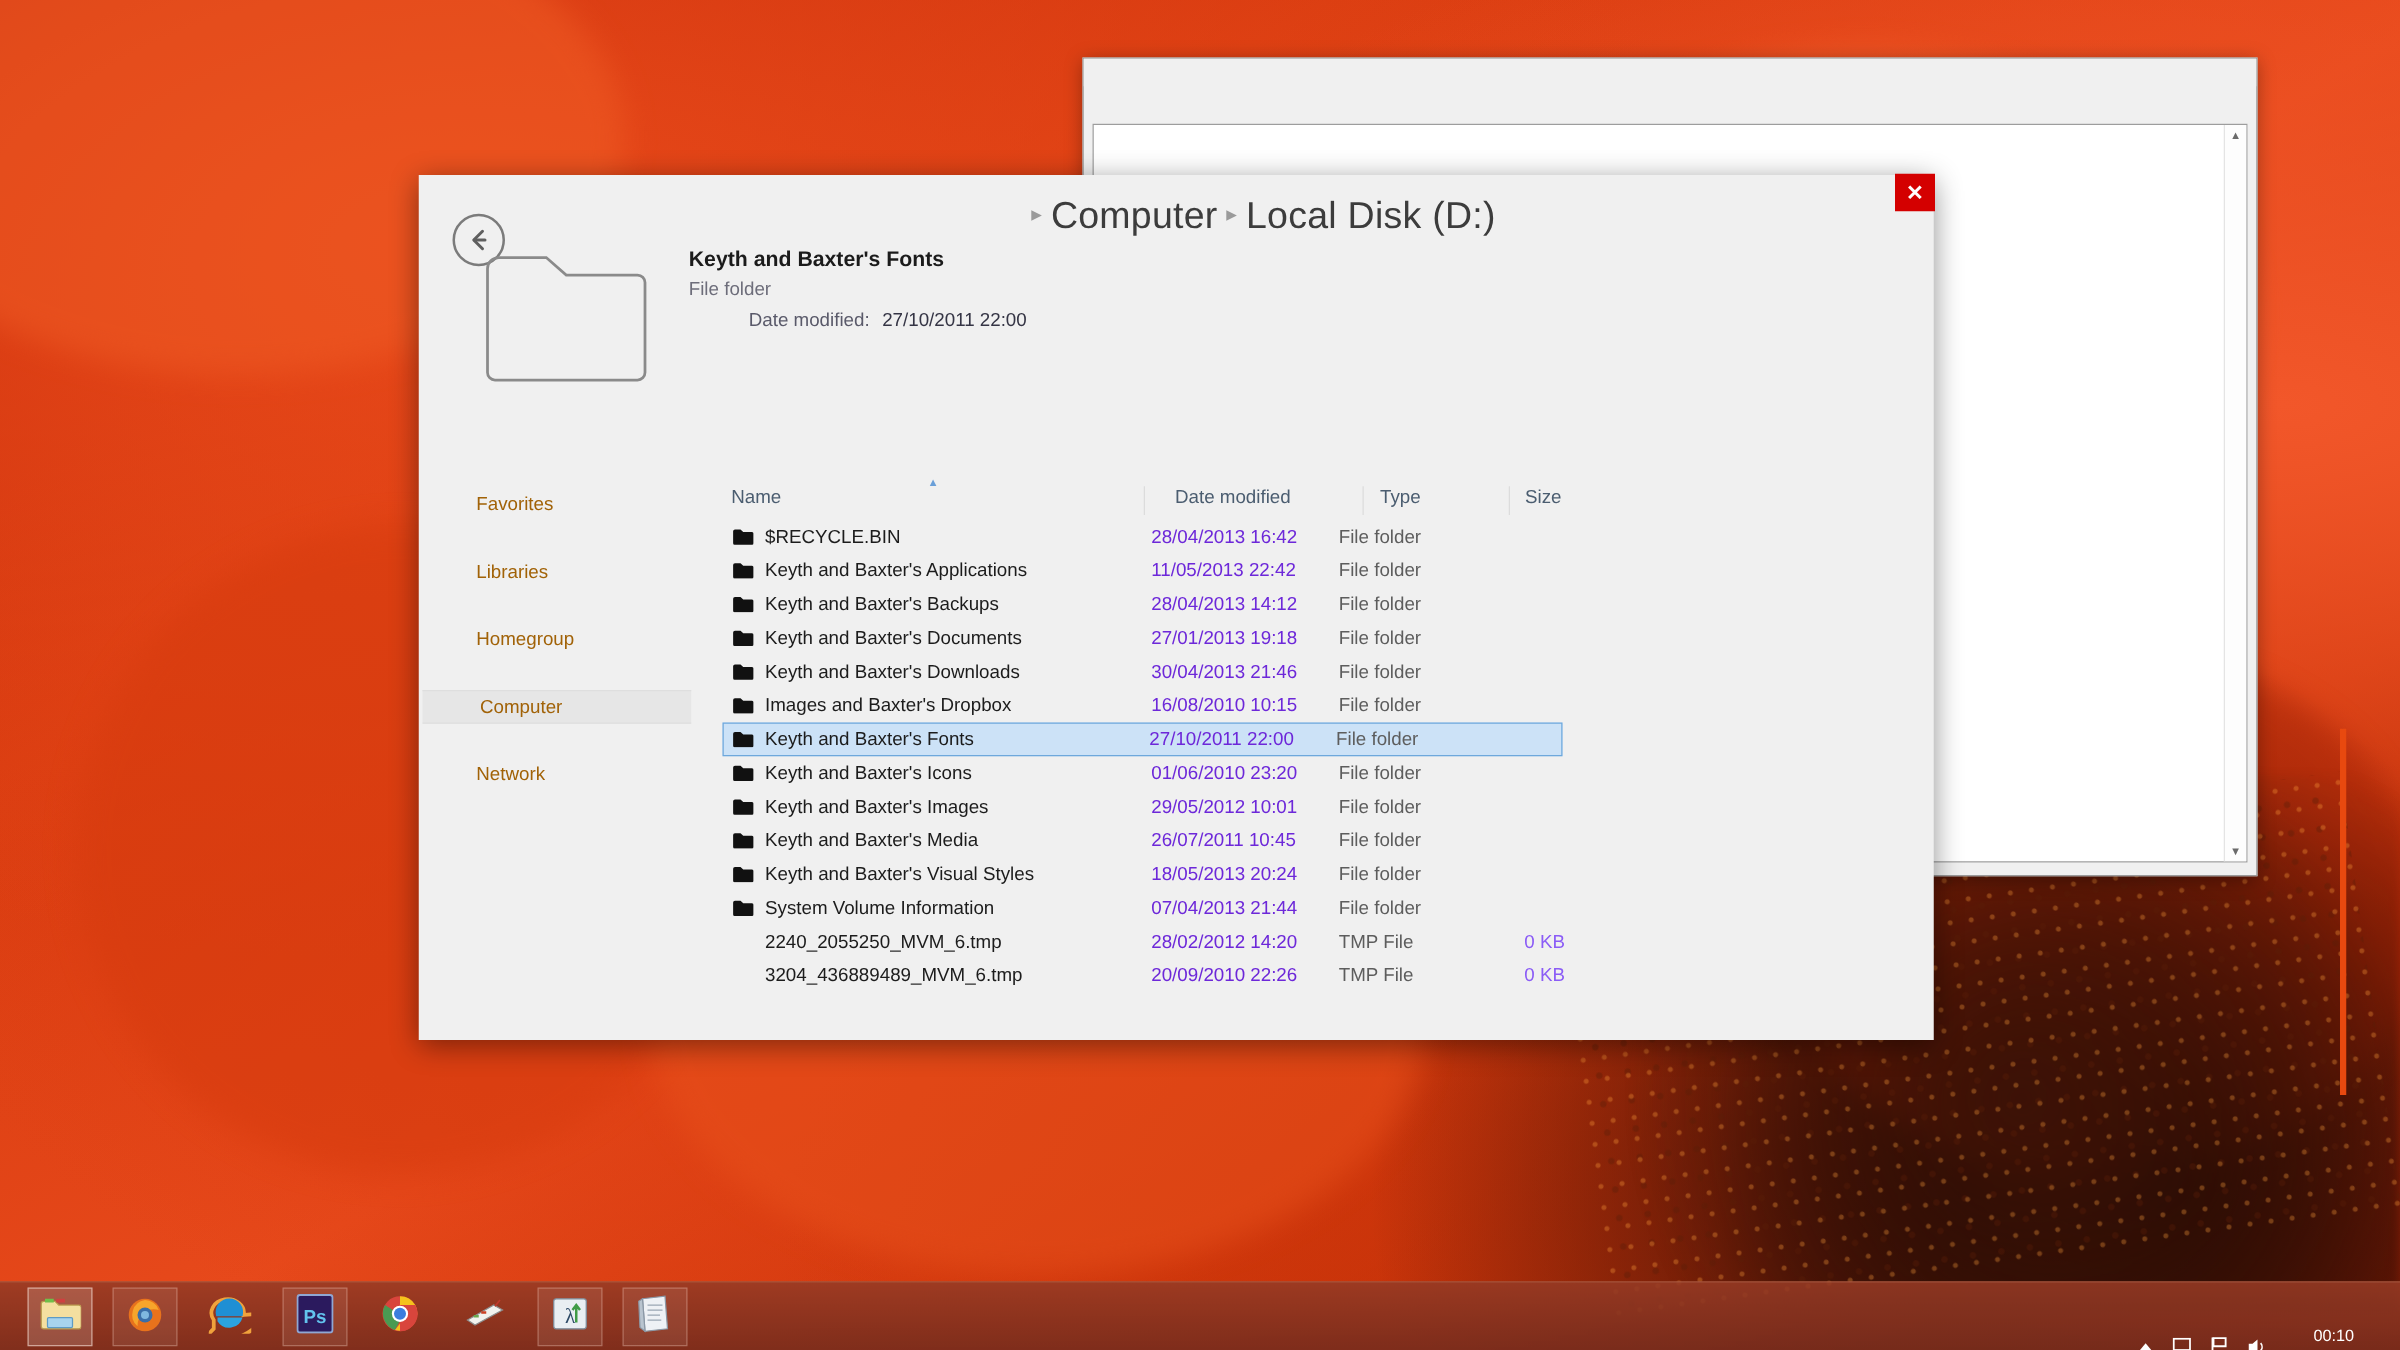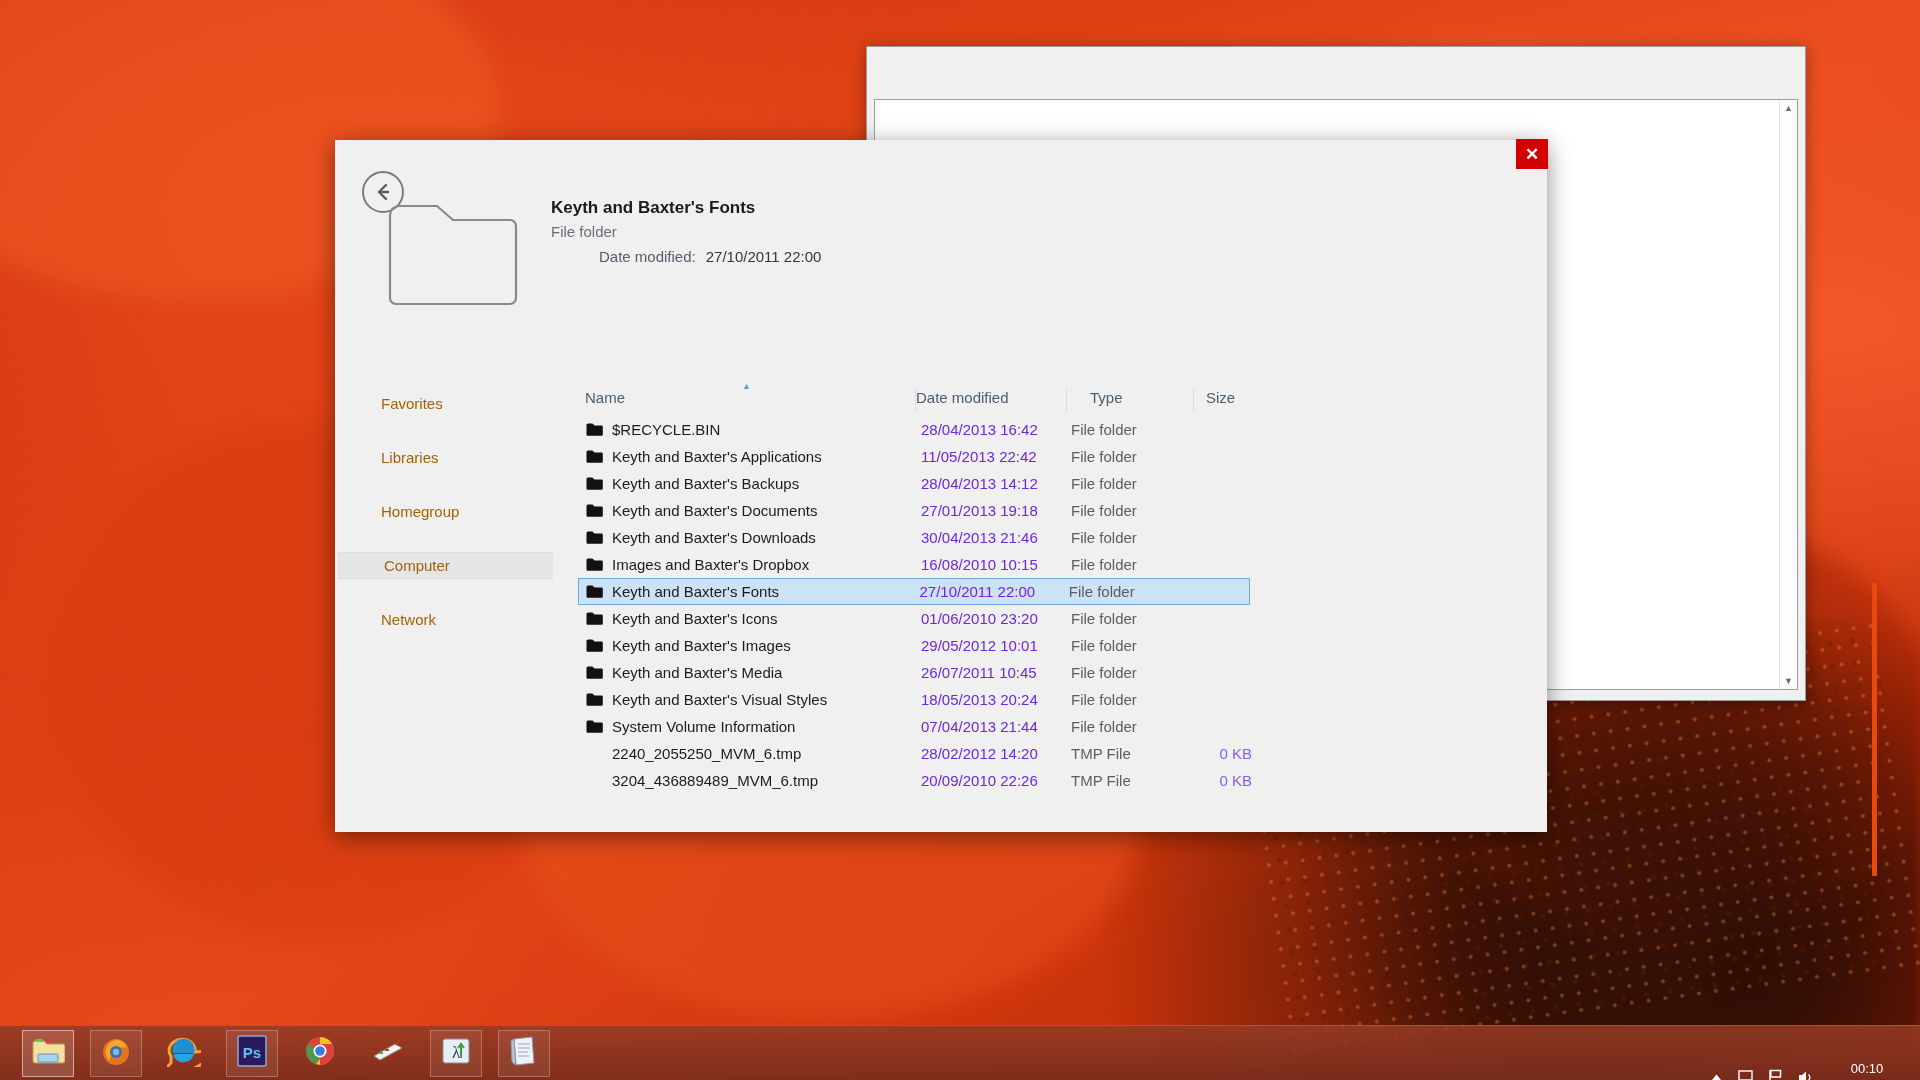--- a/index.html
+++ b/index.html
@@ -176,22 +176,22 @@
     position: relative;
     font-size: 15px; color: #4b5d70;
   }
   .fl-head .col { position:relative; padding-bottom: 6px; cursor: pointer; }
   .fl-head .col + .col { border-left: 1px solid #dcdcdc; }
   .sortmark {
     position:absolute; top: -8px; left: 0; right: 0;
     text-align: center; font-size: 9px; color:#6a9fd8;
   }
   .col-name { width: 330px; padding-left: 7px; }
-  .col-date { width: 150px; padding-left: 0; }
-  .col-type { width: 103px; padding-left: 23px; }
+  .col-date { width: 150px; padding-left: 24px; }
+  .col-type { width: 103px; padding-left: 13px; }
   .col-size { width: 90px;  padding-left: 12px; }
 
   .fl-rows { margin-top: 4px; }
   .fl-row {
     display:flex; align-items:center;
     height: 27px;
     font-size: 15px;
     color: #1c1c1c;
     cursor: default;
     box-sizing: border-box;
@@ -285,20 +285,23 @@
 
     <div class="exp-header">
 
       <div class="back-btn">
         <svg width="24" height="24" viewBox="0 0 24 24" aria-hidden="true">
           <path d="M15 5 L8 12 L15 19" fill="none" stroke="#5f5f5f" stroke-width="2.4" stroke-linecap="round" stroke-linejoin="round"></path>
           <path d="M8.5 12 L17 12" fill="none" stroke="#5f5f5f" stroke-width="2.4" stroke-linecap="round"></path>
         </svg>
       </div>
 
+      <div class="breadcrumb">
+        <span class="sep">▸</span><span>Computer</span><span class="sep">▸</span><span>Local Disk (D:)</span>
+      </div>
 
       <div class="folder-icon-big">
         <svg width="135" height="104" viewBox="0 0 135 104">
           <path d="M3,12 a9,9 0 0 1 9,-9 h38 l16,14 h57 a6,6 0 0 1 6,6 v72 a6,6 0 0 1 -6,6 h-114 a6,6 0 0 1 -6,-6 z" fill="none" stroke="#8a8a8a" stroke-width="2.2"></path>
         </svg>
       </div>
 
       <div class="details">
         <div class="d-title">Keyth and Baxter's Fonts</div>
         <div class="d-type">File folder</div>

